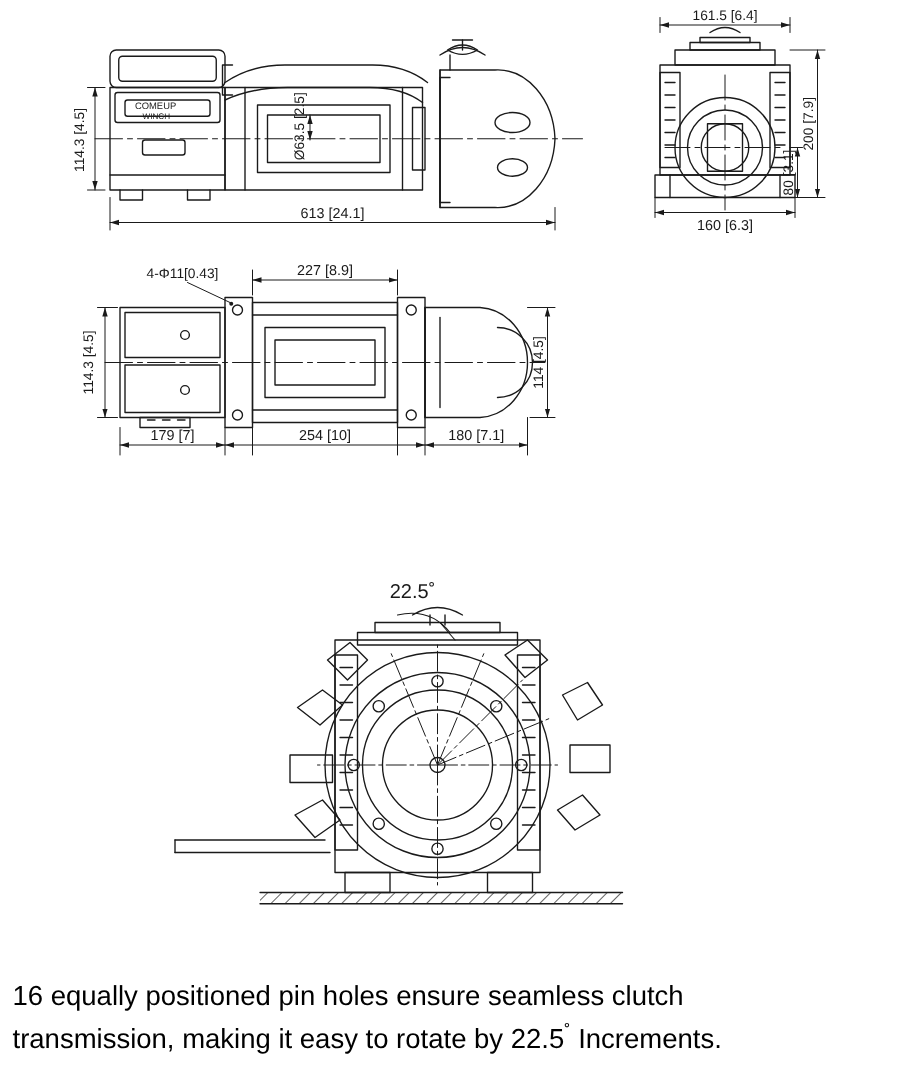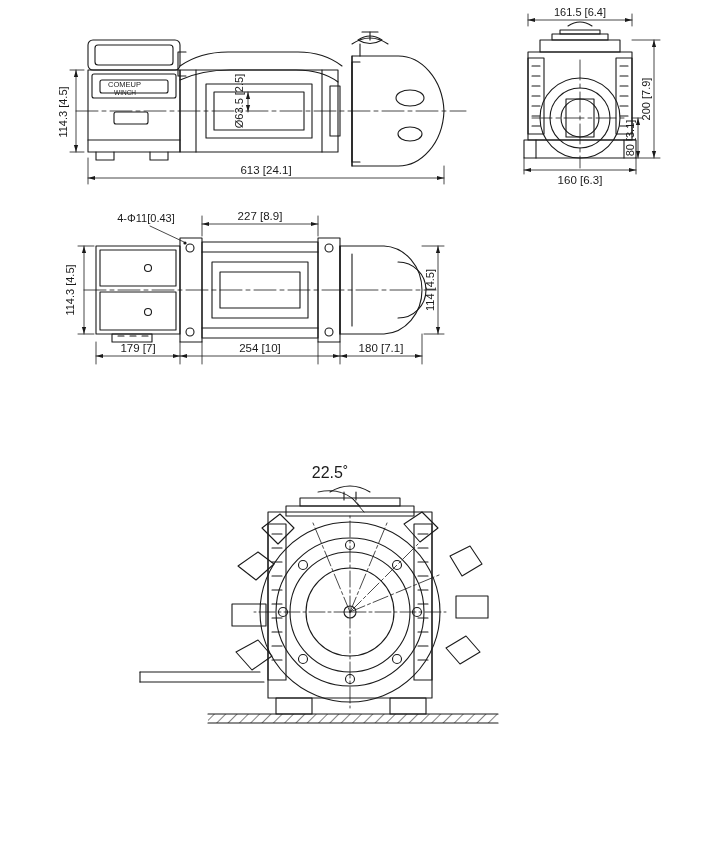--- a/index.html
+++ b/index.html
@@ -261,15 +261,19 @@
 
     <path d="M318 492 q 26 -6 42 14" stroke-width="0.9"></path>
     <path d="M352 498 l12 14" stroke-width="0.9"></path>
     <text x="330" y="478" font-size="16" fill="#1a1a1a" stroke="none" text-anchor="middle">22.5˚</text>
   </g>
 
   </g>
 </svg>
 
 <div class="caption">
+  <div>16 equally positioned pin holes ensure seamless clutch</div>
+  <div>
+    <span>transmission, making it easy to rotate by 22.5</span><span class="deg">˚</span><span> Increments.</span>
+  </div>
 </div>
 
 </div>
 
 </body></html>

